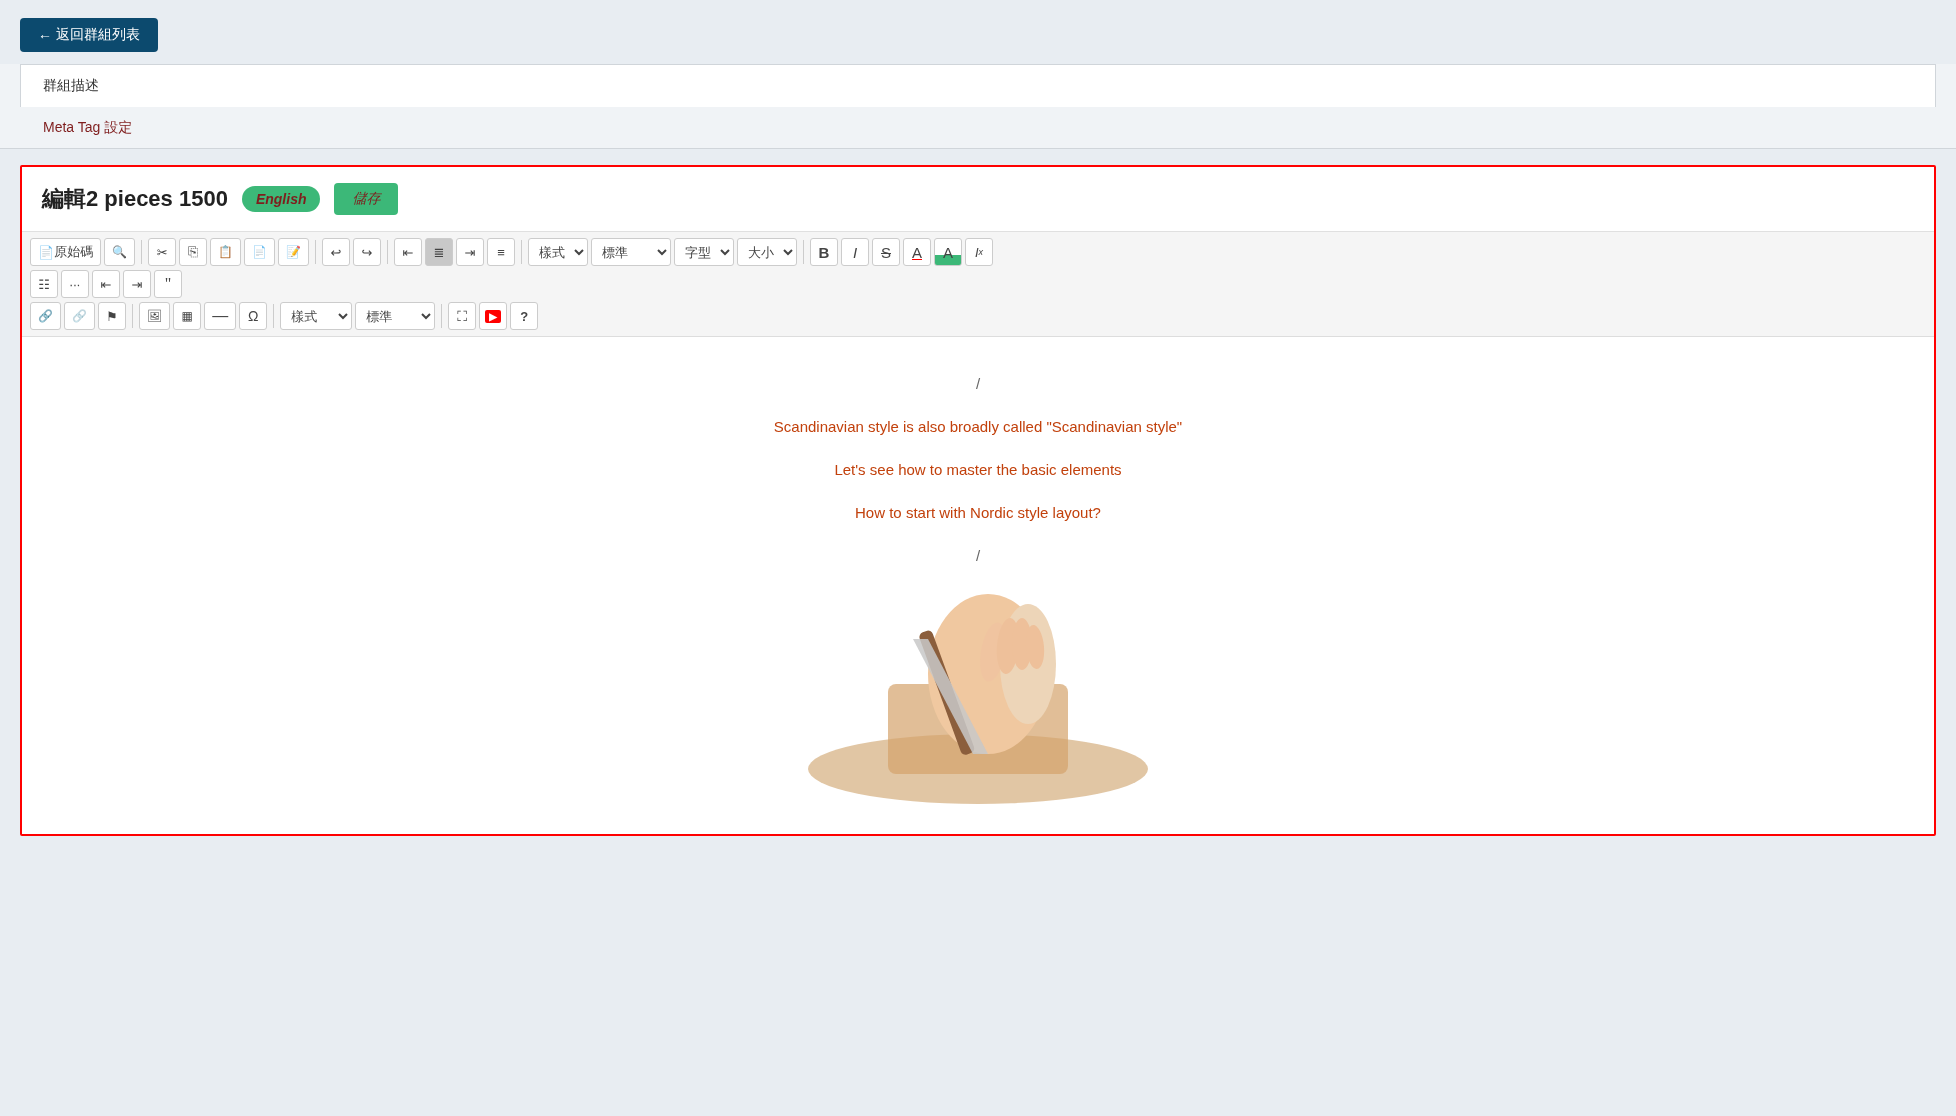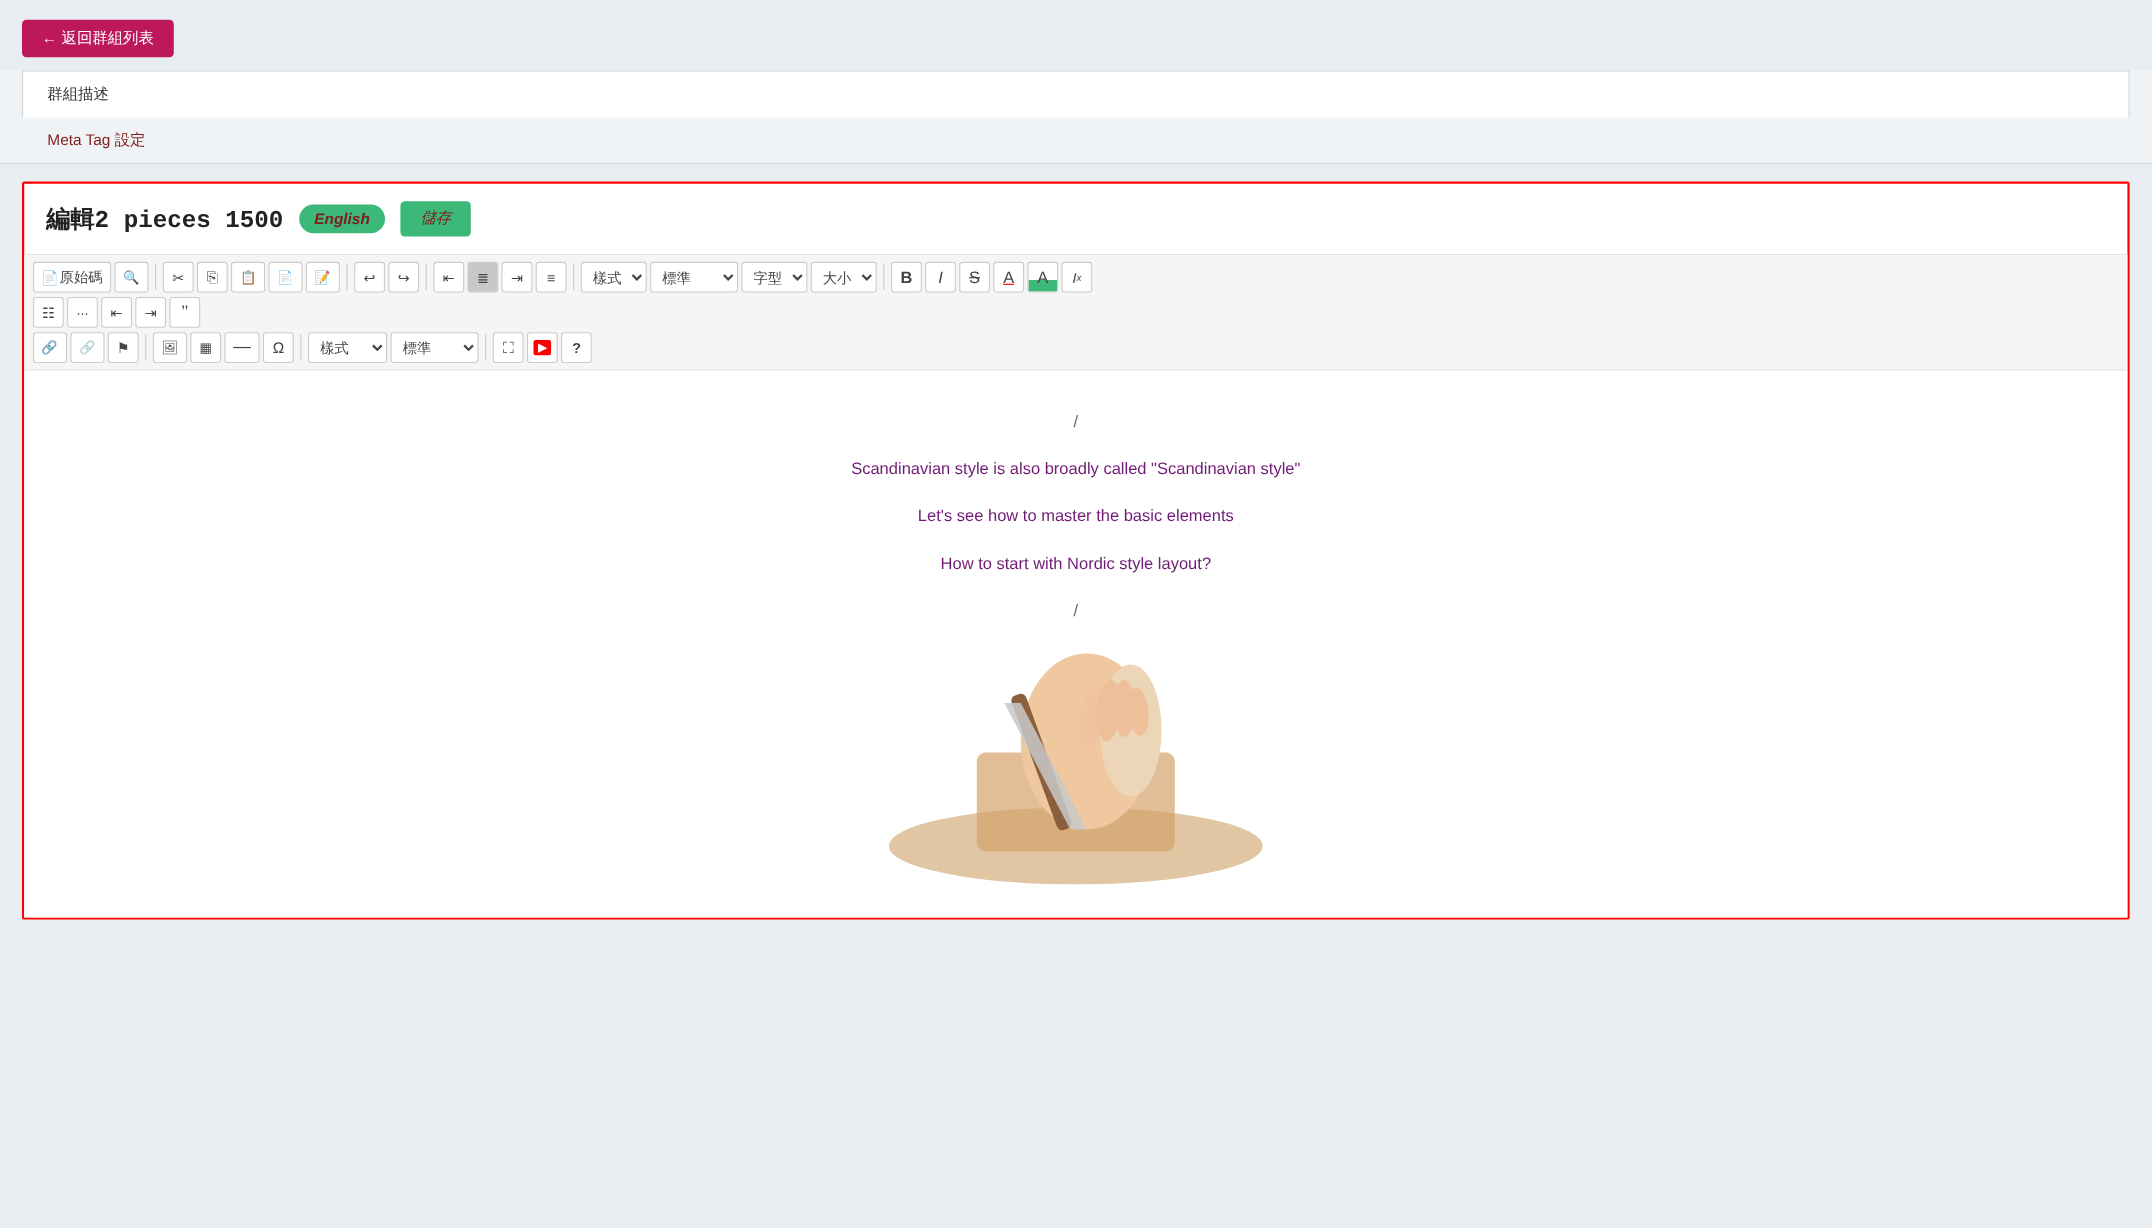--- a/index.html
+++ b/index.html
@@ -6,21 +6,21 @@
     body {
       background: #e8edf2;
       font-family: 'Microsoft JhengHei', 'PingFang TC', Arial, sans-serif;
       font-size: 14px;
       color: #333;
     }
     .top-bar {
       padding: 18px 20px 12px 20px;
     }
     .back-btn {
-      background: #be185d;
+      background: #0c4a6e;
       color: white;
       border: none;
       padding: 8px 18px;
       border-radius: 4px;
       cursor: pointer;
       font-size: 14px;
       display: inline-flex;
       align-items: center;
       gap: 6px;
       text-align: right;
@@ -63,21 +63,20 @@
       padding: 16px 20px;
       display: flex;
       align-items: center;
       gap: 14px;
       border-bottom: 1px solid #e0e0e0;
     }
     .editor-title {
       font-size: 22px;
       font-weight: bold;
       color: #222;
-      font-family: Liberation Mono, monospace;
     }
     .lang-badge {
       background: #3cb878;
       color: #7f1d1d;
       padding: 5px 14px;
       border-radius: 20px;
       font-size: 14px;
       font-weight: bold;
       font-style: italic;
     }
@@ -141,21 +140,21 @@
     }
     .editor-body {
       background: white;
       padding: 30px 50px;
       min-height: 460px;
       text-align: center;
     }
     .editor-line {
       margin: 26px 0;
       font-size: 15px;
-      color: #701a75;
+      color: #c2410c;
     }
     .editor-slash {
       margin: 8px 0;
       font-size: 15px;
       color: #666;
     }
     .editor-image-area {
       margin-top: 20px;
       display: flex;
       justify-content: center;

